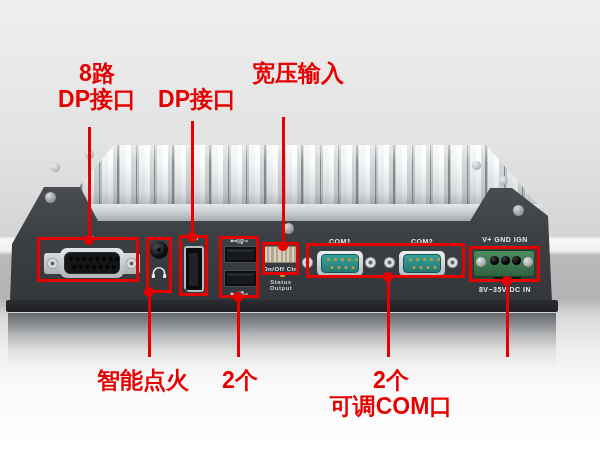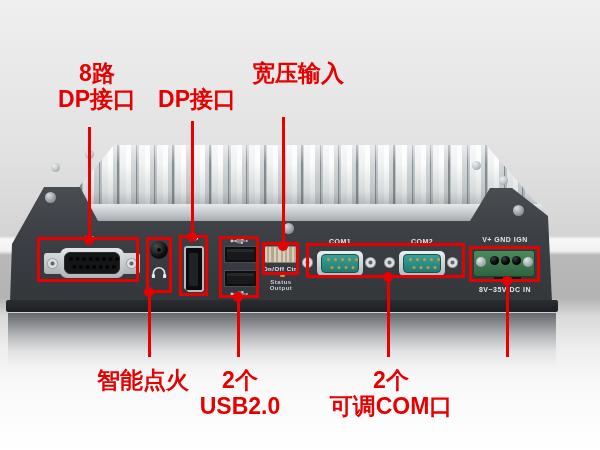--- a/index.html
+++ b/index.html
@@ -222,20 +222,19 @@
   </div>
   <div class="ann" style="left:298px;top:60px;">
     <span>宽压输入</span>
   </div>
   <div class="ann" style="left:143px;top:367px;">
     <span>智能点火</span>
 
   </div>
   <div class="ann" style="left:240px;top:367px;">
     <span>2个</span>
-    <span>USB2.0</span>
   </div>
   <div class="ann" style="left:391px;top:367px;">
     <span>2个</span>
     <span>可调COM口</span>
   </div>
 
 </div>
 
 </body></html>

